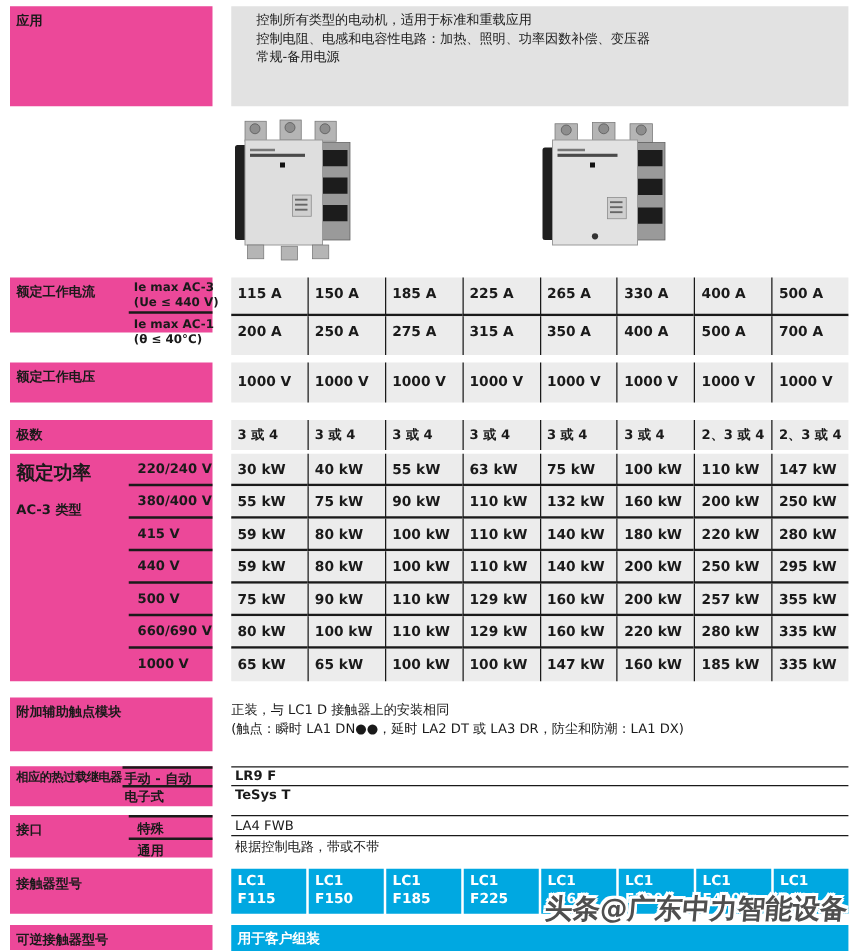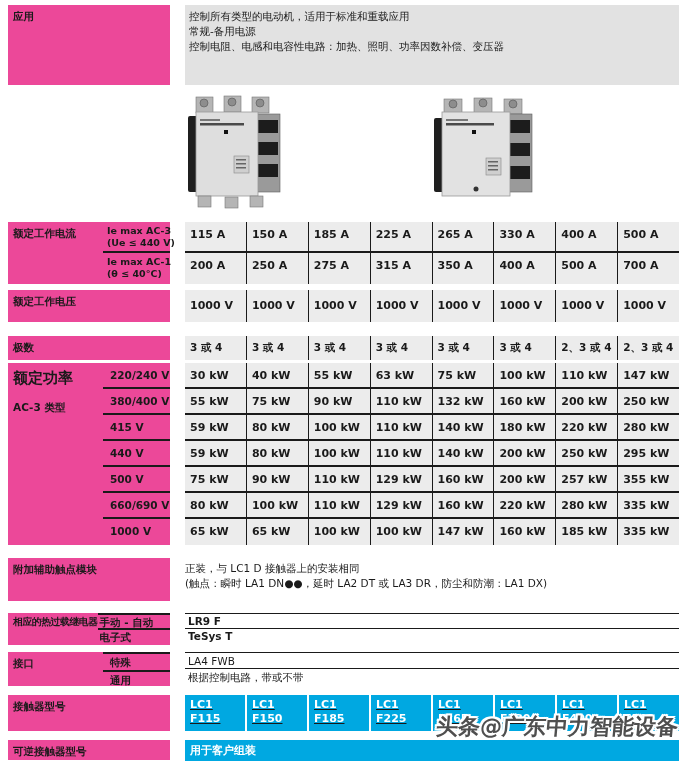--- a/index.html
+++ b/index.html
@@ -13,28 +13,28 @@
   .sc{box-sizing:border-box;font-size:10.5px;font-weight:bold;padding:6px 0 0 7px;white-space:nowrap;}
   .gr{display:flex;}
   .dc{flex:1;box-sizing:border-box;background:#ececec;font-size:11px;font-weight:bold;
       padding:6px 0 0 5px;white-space:nowrap;overflow:hidden;}
   .dc + .dc{border-left:1px solid #1a1a1a;}
   .tx{font-size:10.5px;line-height:15px;white-space:nowrap;}
 
   
   #sec-app{top:5px;height:80px;}
   #sec-app .lb{height:80px;}
-  #sec-app .dt{background:#e2e2e2;padding:4px 0 0 4px;}
+  #sec-app .dt{background:#e2e2e2;padding:4px 0 0 20px;}
 
   
   .photo{position:absolute;}
 
   
   #sec-cur{top:222px;height:62px;}
-  #sec-cur .lb{height:62px;}
+  #sec-cur .lb{height:44px;}
   #sec-cur .sc{height:31px;font-size:9.5px;line-height:12px;padding:3px 0 0 4px;font-weight:bold;}
   #sec-cur .sc.first{border-bottom:2px solid #1a1a1a;}
   #sec-cur .gr{height:31px;}
   #sec-cur .gr.first .dc{border-bottom:2px solid #1a1a1a;}
 
   
   #sec-volt{top:290px;height:32px;}
   #sec-volt .lb{height:32px;}
   #sec-volt .gr{height:32px;}
   #sec-volt .dc{padding-top:9px;}
@@ -77,21 +77,21 @@
   #sec-int .sub{border-top:2px solid #1a1a1a;}
   #sec-int .sc{height:19px;padding:2px 0 0 7px;}
   #sec-int .sc.first{border-bottom:2px solid #1a1a1a;}
   #sec-int .dt{border-top:1px solid #1a1a1a;}
   .irow{height:16px;box-sizing:border-box;font-size:10.5px;padding:2px 0 0 3px;}
   .irow.first{border-bottom:1px solid #1a1a1a;font-weight:normal;}
 
   
   #sec-mod{top:695px;height:36px;}
   #sec-mod .lb{height:36px;}
-  #sec-mod .dt{display:flex;gap:2px;text-decoration:underline;}
+  #sec-mod .dt{display:flex;gap:2px;}
   .bc{flex:1;background:#00a8e1;color:#fff;font-weight:bold;font-size:11px;line-height:14px;
       padding:3px 0 0 5px;box-sizing:border-box;}
 
   
   #sec-rev{top:740px;height:21px;}
   #sec-rev .lb{height:20px;}
   .bb{flex:1;background:#00a8e1;color:#fff;font-weight:bold;font-size:11px;
       padding:3px 0 0 5px;box-sizing:border-box;height:21px;}
 
   
@@ -104,22 +104,22 @@
 <body>
 
 <div id="page">
 
   <div class="sec" id="sec-app">
     <div class="lb">
       <div class="lt">应用</div>
     </div>
     <div class="dt">
       <div class="tx">控制所有类型的电动机，适用于标准和重载应用</div>
+      <div class="tx">控制电阻、电感和电容性电路：加热、照明、功率因数补偿、变压器</div>
       <div class="tx">常规-备用电源</div>
-      <div class="tx">控制电阻、电感和电容性电路：加热、照明、功率因数补偿、变压器</div>
     </div>
   </div>
 
   <div class="photo" style="left:186px;top:94px;">
     <svg width="96" height="116" viewBox="0 0 96 116">
       <rect x="10" y="3" width="17" height="16" fill="#b5b5b5" stroke="#777" stroke-width="0.6"></rect>
       <rect x="38" y="2" width="17" height="16" fill="#b5b5b5" stroke="#777" stroke-width="0.6"></rect>
       <rect x="66" y="3" width="17" height="16" fill="#b5b5b5" stroke="#777" stroke-width="0.6"></rect>
       <circle cx="18" cy="9" r="4" fill="#8d8d8d" stroke="#555" stroke-width="0.6"></circle>
       <circle cx="46" cy="8" r="4" fill="#8d8d8d" stroke="#555" stroke-width="0.6"></circle>

